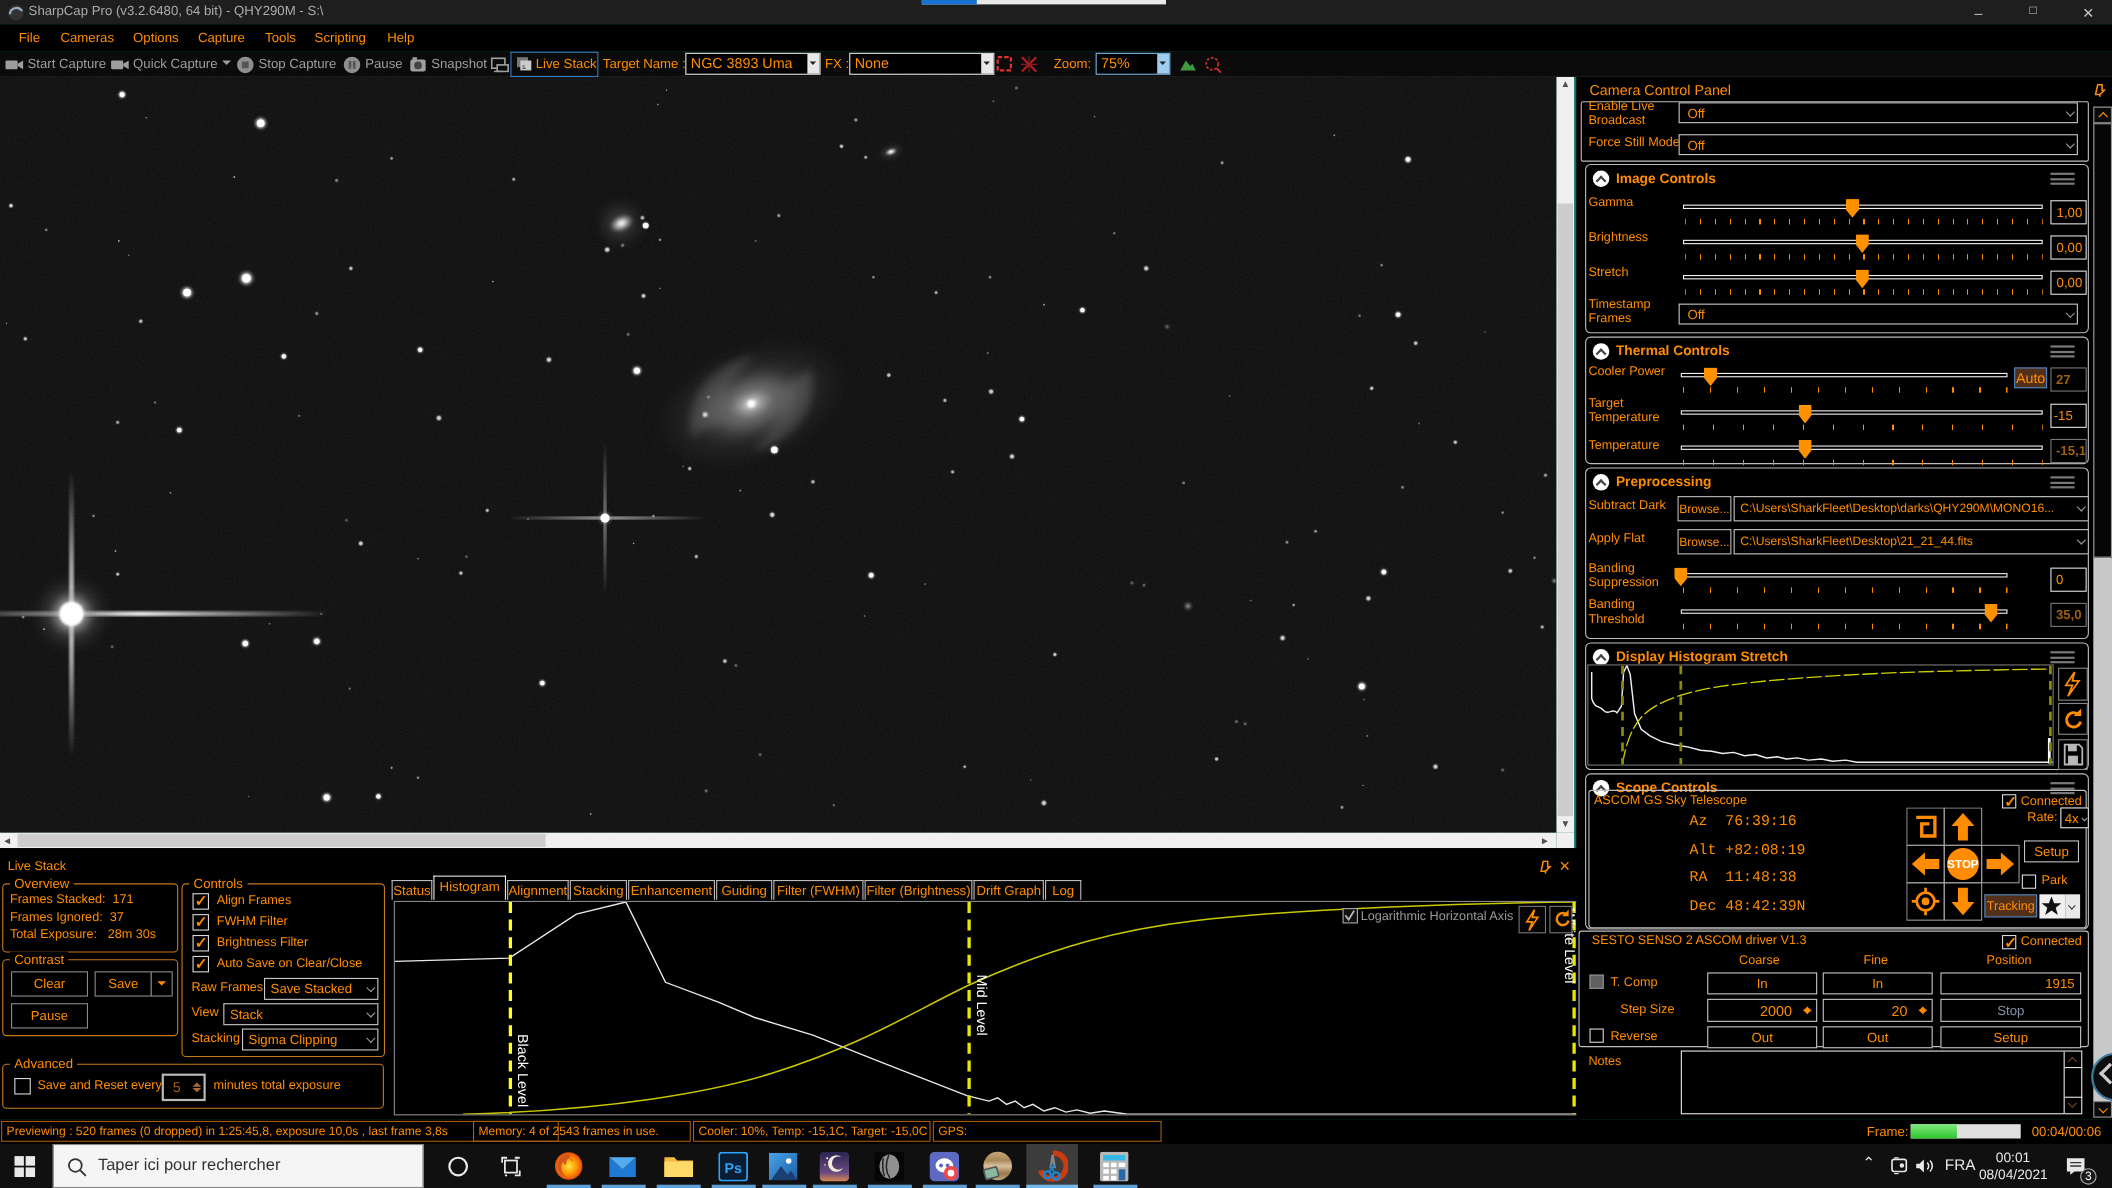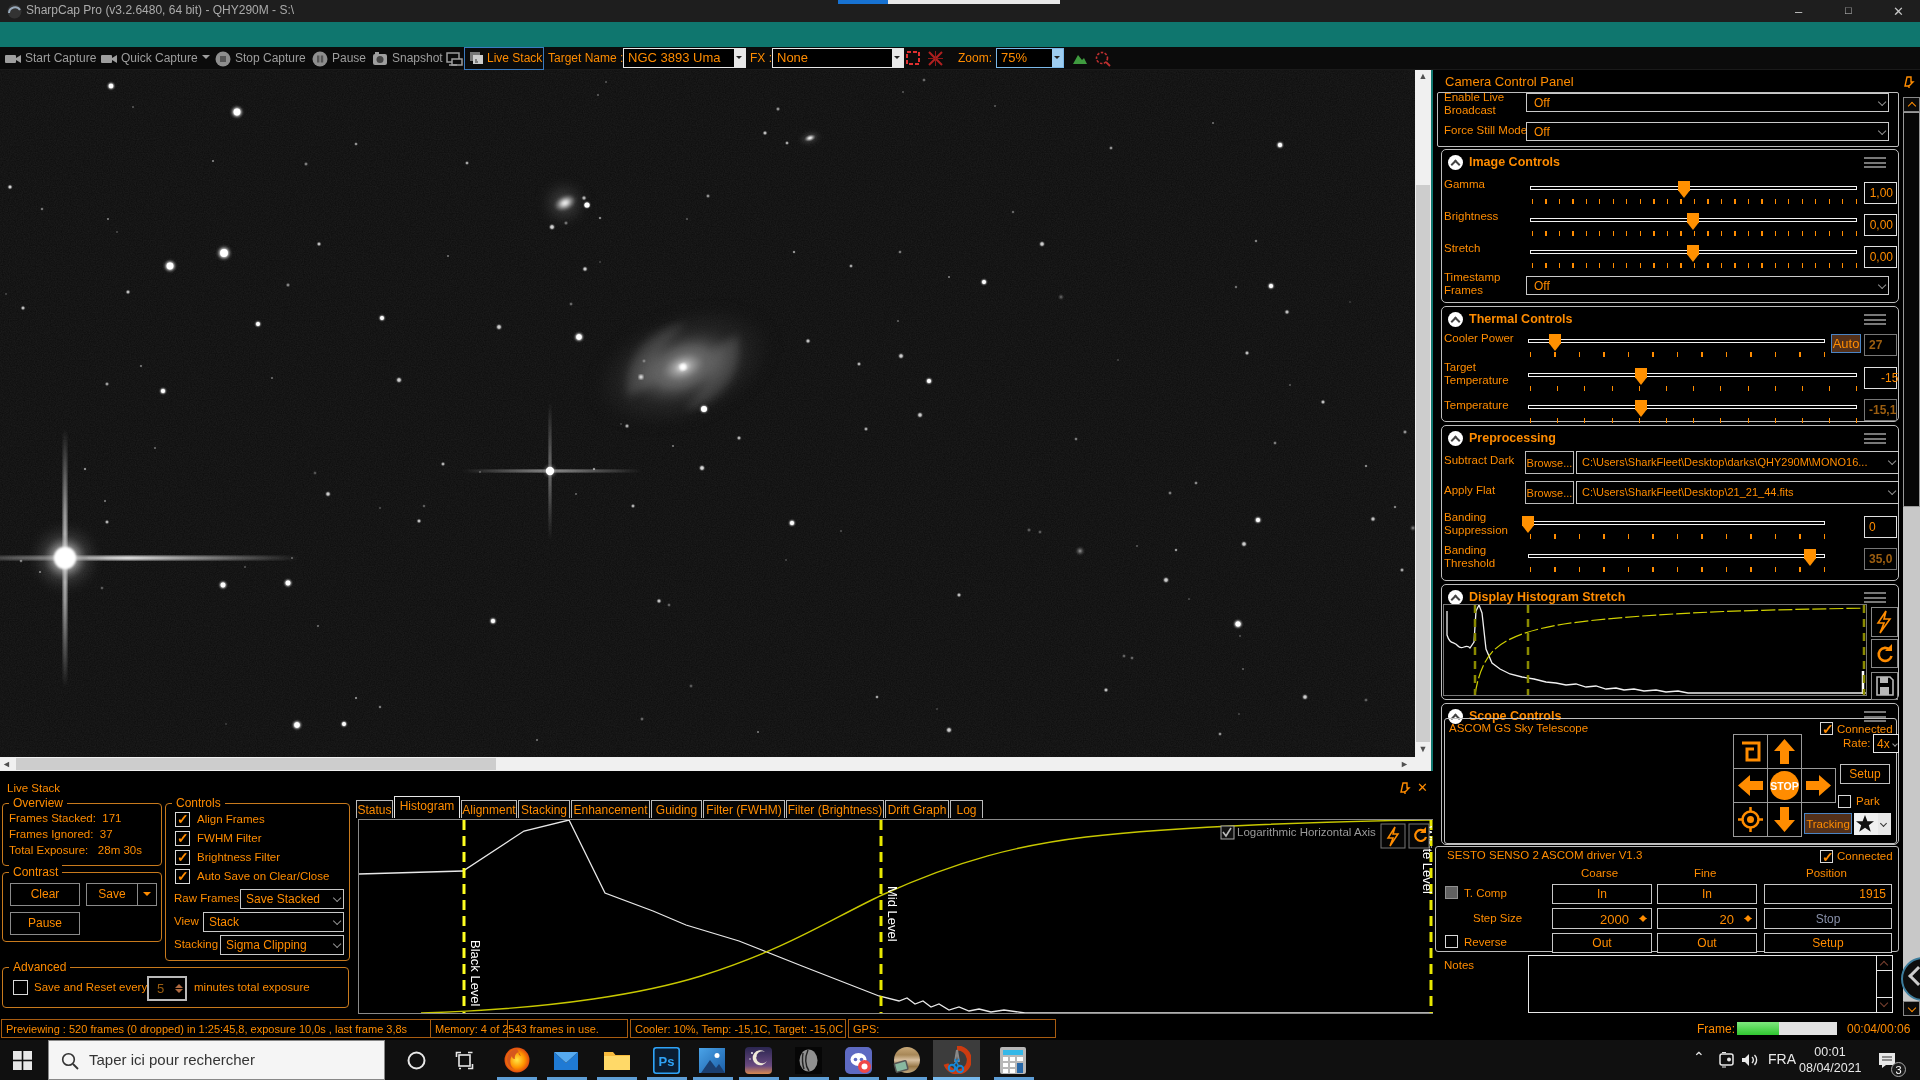--- a/index.html
+++ b/index.html
@@ -70,20 +70,29 @@
         <circle cx="7.5" cy="7.5" r="7" fill="#333"></circle>
         <path d="M2 9 A6 6 0 0 1 13 6" stroke="#9ab" stroke-width="2" fill="none"></path>
       </svg>
     <span class="ttxt">SharpCap Pro (v3.2.6480, 64 bit) - QHY290M - S:\</span>
     <div id="tprog">
         <div id="tprogf"></div>
       </div>
     <span class="winbtn" style="left:1795px">–</span>
     <span class="winbtn" style="left:1845px;font-size:11px">□</span>
     <span class="winbtn" style="left:1893px">✕</span>
+  </div>
+  <div id="menubar">
+    <span style="left:17px">File</span>
+    <span style="left:55px">Cameras</span>
+    <span style="left:121px">Options</span>
+    <span style="left:180px">Capture</span>
+    <span style="left:241px">Tools</span>
+    <span style="left:286px">Scripting</span>
+    <span style="left:352px">Help</span>
   </div>
   <div id="toolbar">
     <svg class="abs" style="left:4px;top:5px" width="18" height="13">
         <rect x="1" y="3" width="11" height="8" rx="1" fill="#9e9e9e"></rect>
         <path d="M12 6 L17 3 V11 L12 8 Z" fill="#9e9e9e"></path>
       </svg>
     <span class="t" style="left:25px">Start Capture</span>
     <svg class="abs" style="left:100px;top:5px" width="18" height="13">
         <rect x="1" y="3" width="11" height="8" rx="1" fill="#9e9e9e"></rect>
         <path d="M12 6 L17 3 V11 L12 8 Z" fill="#9e9e9e"></path>
@@ -579,21 +588,21 @@
     <div class="rlab" style="left:11px;top:262px">Cooler Power</div>
     <div class="strack" style="left:95px;top:269px;width:297px"></div>
     <div class="sthumb" style="left:116px;top:264px"></div>
     <div class="sticks" style="left:97px;top:282px;width:295px;background:repeating-linear-gradient(90deg,#ff8c00 0 1px,transparent 1px 24.5px)"></div>
     <div class="abs" style="left:398px;top:264px;width:30px;height:19px;background:#53301a;border:1px solid #4a84c4;color:#ff8c00;font-size:13px;text-align:center;padding-top:1px">Auto</div>
     <div class="sval dim" style="left:431px;top:264px;text-align:left;padding-left:4px">27</div>
     <div class="rlab" style="left:11px;top:291px">Target<br>Temperature</div>
     <div class="strack" style="left:95px;top:303px;width:329px"></div>
     <div class="sthumb" style="left:202px;top:298px"></div>
     <div class="sticks" style="left:97px;top:316px;width:327px;background:repeating-linear-gradient(90deg,#ff8c00 0 1px,transparent 1px 27.2px)"></div>
-    <div class="sval" style="left:431px;top:297px;text-align:left;padding-left:16px">-15</div>
+    <div class="sval" style="left:431px;top:297px;text-align:left;padding-left:2px">-15</div>
     <div class="rlab" style="left:11px;top:329px">Temperature</div>
     <div class="strack" style="left:95px;top:335px;width:329px"></div>
     <div class="sthumb" style="left:202px;top:330px"></div>
     <div class="sticks" style="left:97px;top:348px;width:327px;background:repeating-linear-gradient(90deg,#ff8c00 0 1px,transparent 1px 27.2px)"></div>
     <div class="sval dim" style="left:431px;top:329px;text-align:left;padding-left:4px">-15,1</div>
 
     <div class="rgbox" style="top:355px;height:156px">
       <div class="rcirc" style="left:6px;top:5px"></div>
         <span class="rtitle" style="left:27px;top:5px">Preprocessing</span>
         <div class="burger" style="top:7px"></div>
@@ -651,20 +660,24 @@
 
     <div class="rgbox" style="top:633px;height:142px">
       <div class="rcirc" style="left:6px;top:5px"></div>
         <span class="rtitle" style="left:27px;top:5px">Scope Controls</span>
         <div class="burger" style="top:7px"></div>
     </div>
     <div class="abs" style="left:11px;top:648px;width:453px;height:126px;border:1px solid #c0c0c0;border-radius:3px"></div>
     <div class="rlab" style="left:16px;top:652px">ASCOM GS Sky Telescope</div>
     <div class="cb chk" style="left:387px;top:652px;width:13px;height:13px"></div>
       <div class="rlab" style="left:404px;top:653px">Connected</div>
+    <div class="abs or" style="left:103px;top:665px;font-family:'Liberation Mono',monospace;font-size:13.5px;line-height:25.5px;white-space:pre">Az  76:39:16
+Alt +82:08:19
+RA  11:48:38
+Dec 48:42:39N</div>
     <svg class="abs" style="left:300px;top:664px" width="104" height="106">
       <g fill="none" stroke="#9a9a9a" stroke-width="1">
           <rect x="0.5" y="0.5" width="34" height="34"></rect>
           <rect x="34.5" y="0.5" width="34" height="34"></rect>
           <rect x="0.5" y="34.5" width="34" height="34"></rect>
           <rect x="34.5" y="34.5" width="34" height="34"></rect>
           <rect x="68.5" y="34.5" width="34" height="34"></rect>
           <rect x="0.5" y="68.5" width="34" height="34"></rect>
           <rect x="34.5" y="68.5" width="34" height="34"></rect>
         </g>

